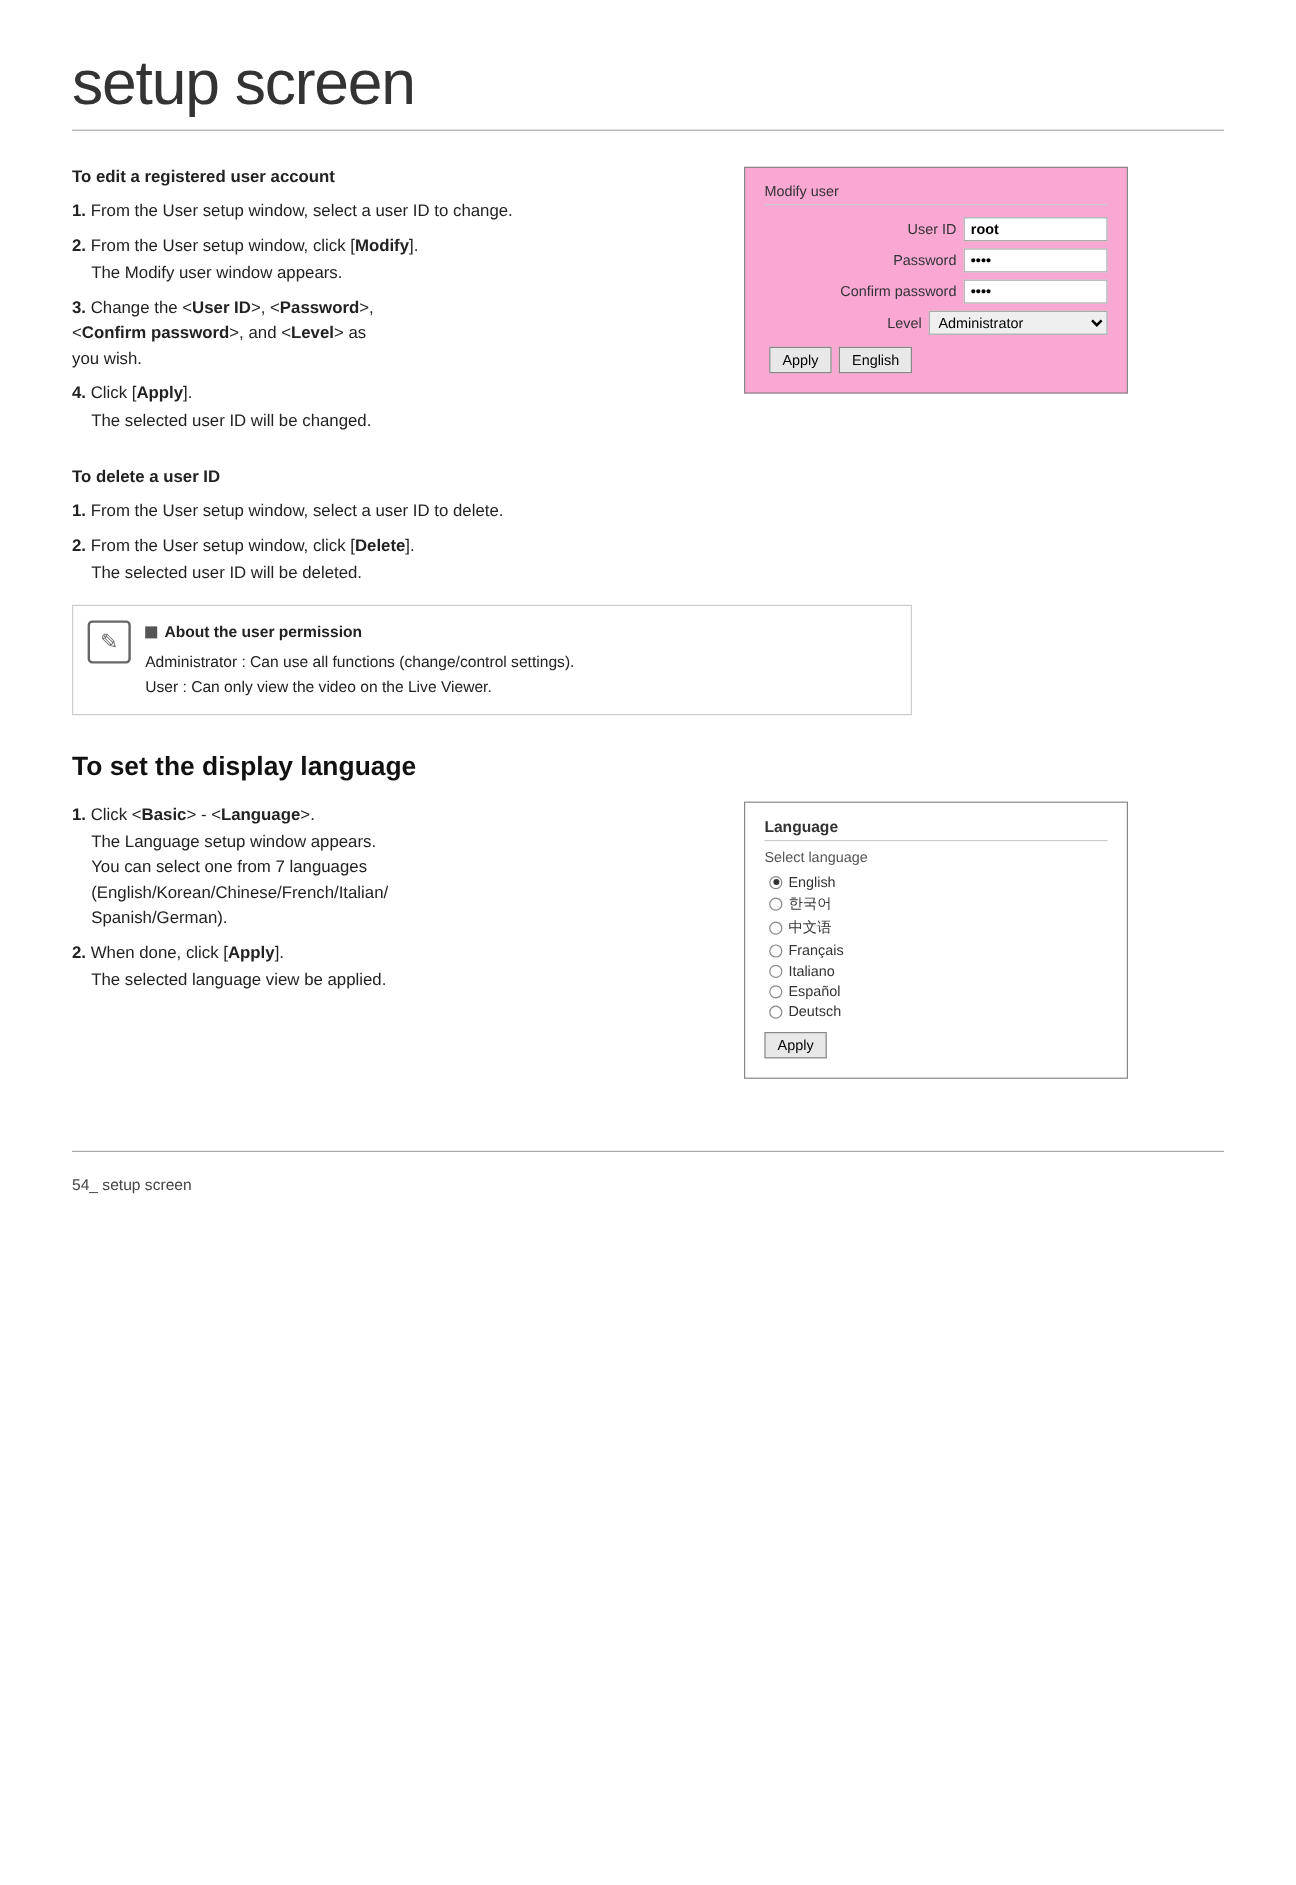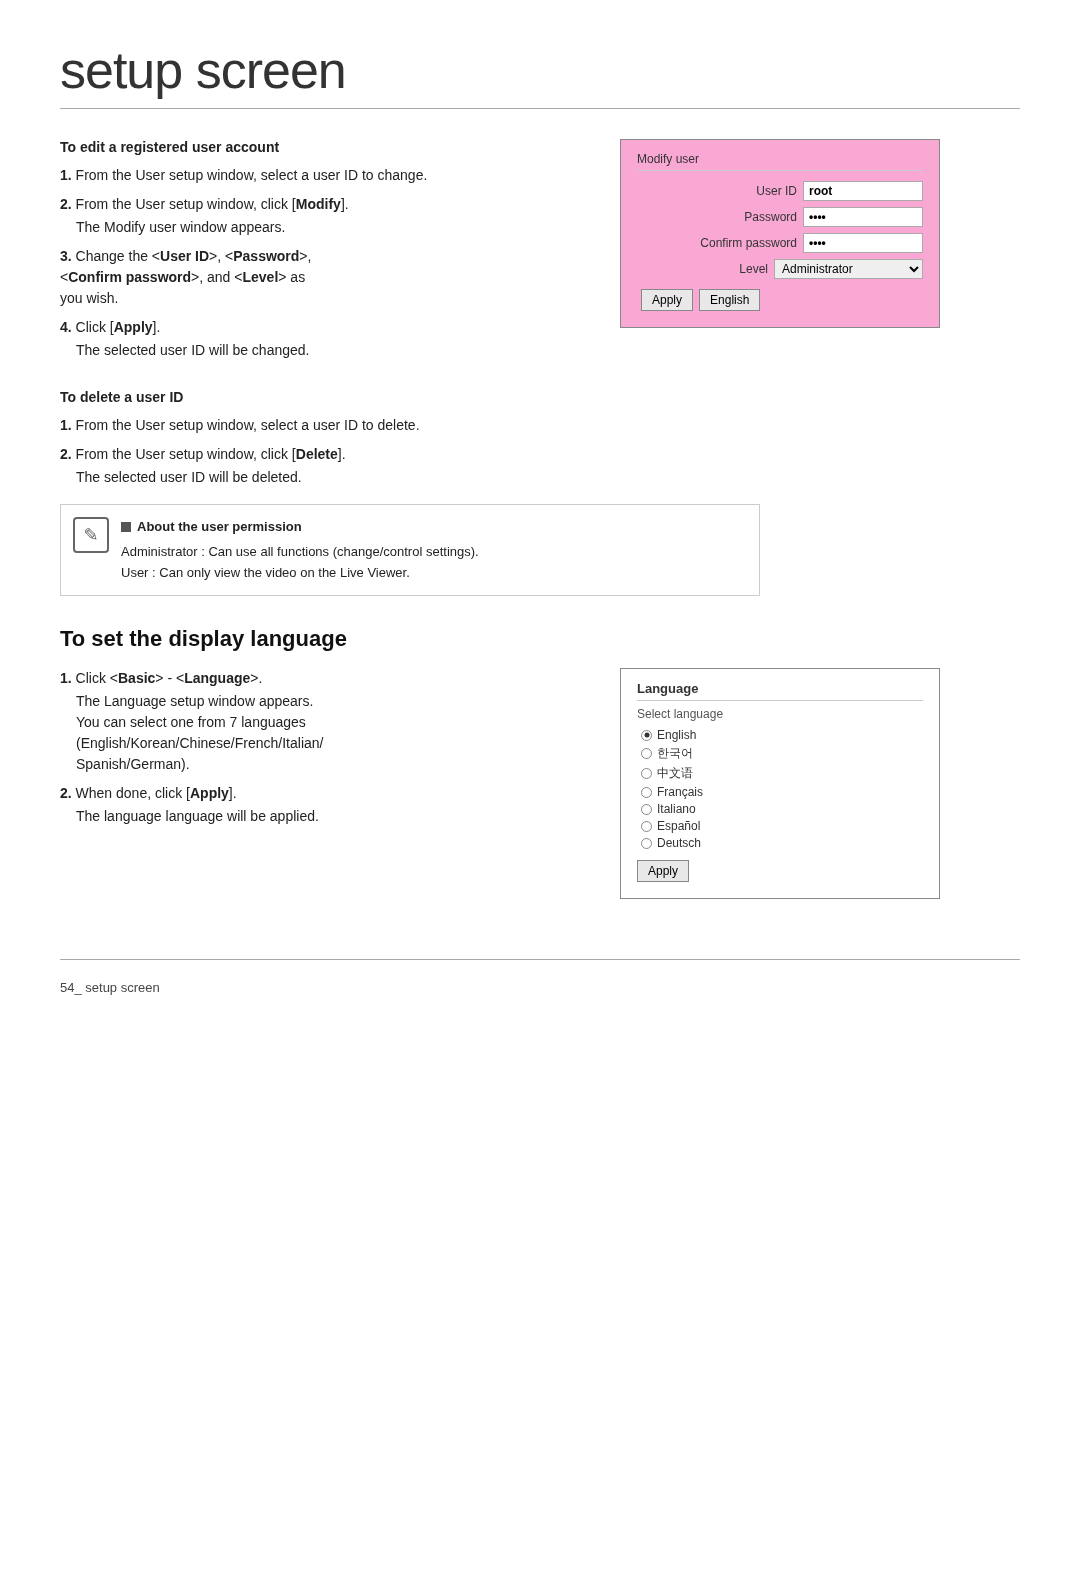--- a/index.html
+++ b/index.html
@@ -361,21 +361,21 @@
         <li>
           Click &lt;<strong>Basic</strong>&gt; - &lt;<strong>Language</strong>&gt;.<br>
           <div class="sub-note">The Language setup window appears.<br>
           You can select one from 7 languages<br>
           (English/Korean/Chinese/French/Italian/<br>
           Spanish/German).
           </div>
         </li>
         <li style="margin-top: 8px;">
           When done, click [<strong>Apply</strong>].<br>
-          <div class="sub-note">The language language will be applied.</div>
+          <div class="sub-note">The selected language view be applied.</div>
         </li>
       </ol>
     </div>
 
     <div class="right-col">
       <div class="lang-box">
         <div class="lang-box-title">Language</div>
         <div class="lang-group-label">Select language</div>
         <ul class="lang-radio-list">
           <li>

